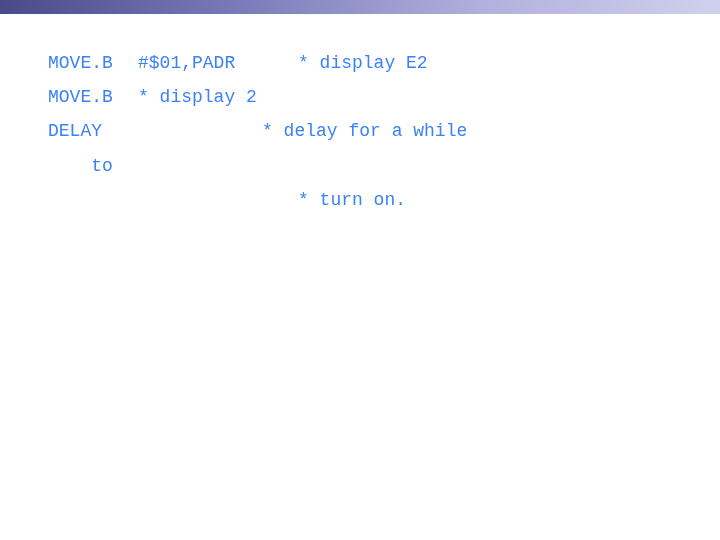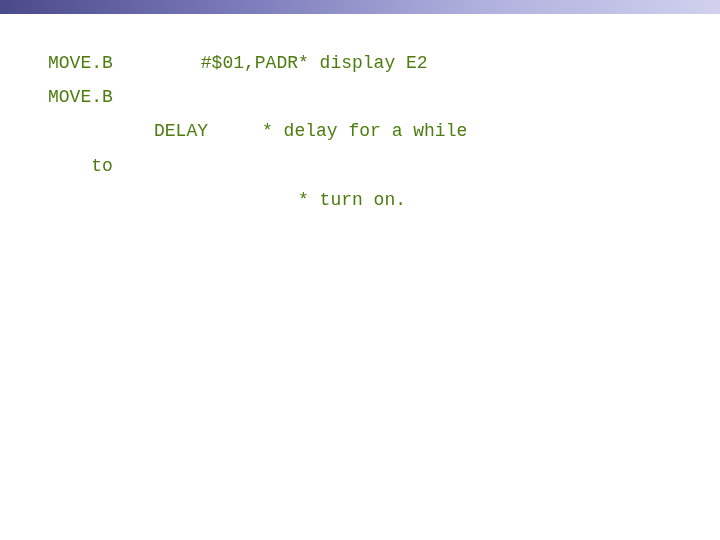--- a/index.html
+++ b/index.html
@@ -46,33 +46,32 @@
       display: flex;
       flex-direction: column;
       gap: 0;
     }
 
     .code-line {
       display: flex;
       align-items: baseline;
       font-family: 'Courier New', Courier, monospace;
       font-size: 18px;
-      color: #4d7c0f;
+      color: #3b82f6;
       line-height: 1.9;
     }
 
     .col-instruction {
       width: 90px;
       flex-shrink: 0;
     }
 
     .col-operand {
       width: 160px;
       flex-shrink: 0;
-      text-align: right;
     }
 
     .col-comment {
       flex: 1;
     }
   </style>
 </head>
 <body>
 
 <div class="slide">
@@ -82,20 +81,21 @@
     <div class="code-section">
 
       <div class="code-line">
         <span class="col-instruction">MOVE.B</span>
         <span class="col-operand">#$01,PADR</span>
         <span class="col-comment">* display E2</span>
       </div>
 
       <div class="code-line">
         <span class="col-instruction">MOVE.B</span>
+        <span class="col-comment">* display 2</span>
       </div>
 
       <div class="code-line">
         <span class="col-operand">DELAY</span>
         <span class="col-comment">&nbsp;&nbsp;&nbsp;&nbsp;&nbsp;* delay for a while</span>
       </div>
 
       <div class="code-line">
         <span class="col-instruction">&nbsp;&nbsp;&nbsp;&nbsp;to</span>
         <span class="col-operand"></span>

